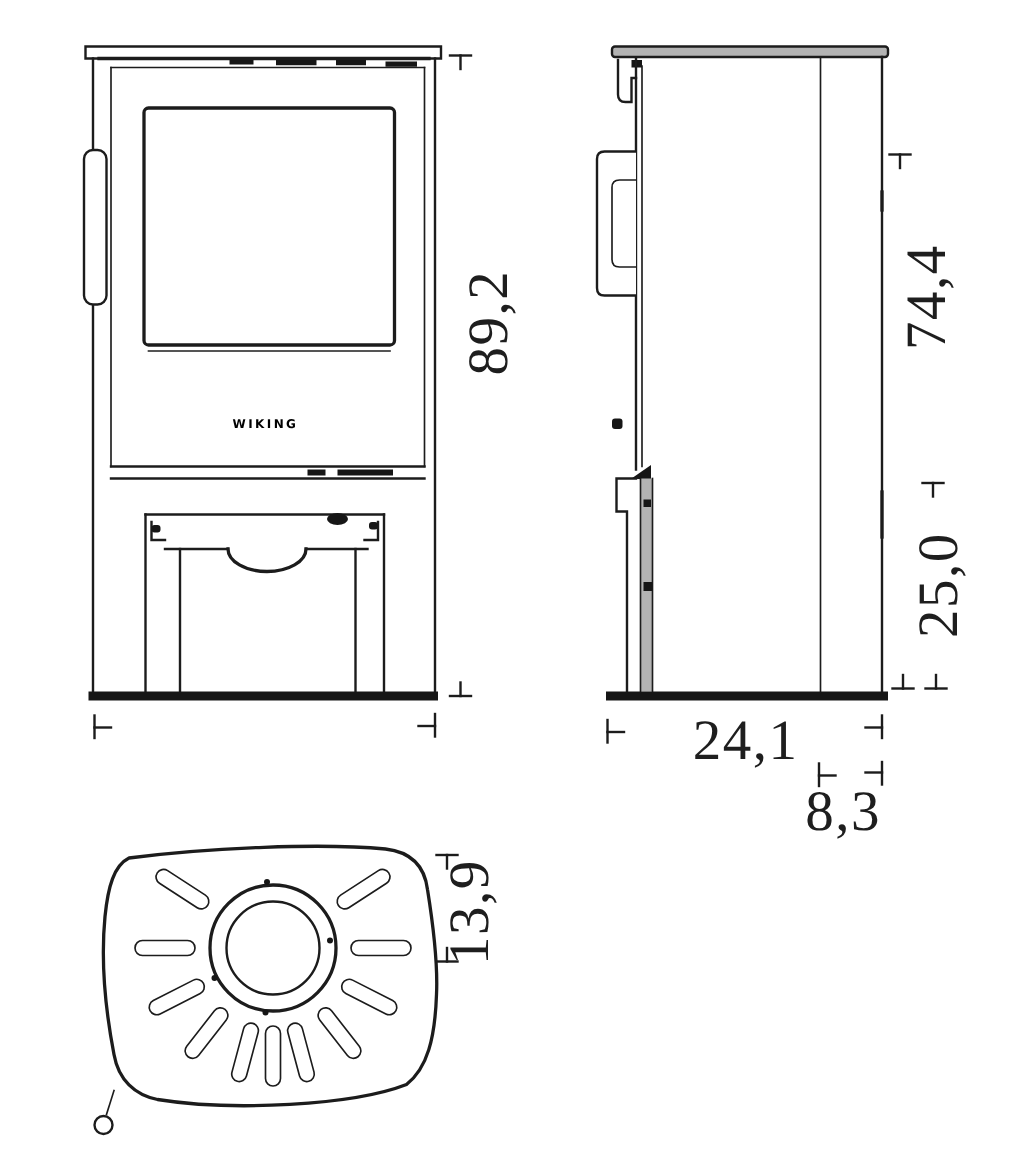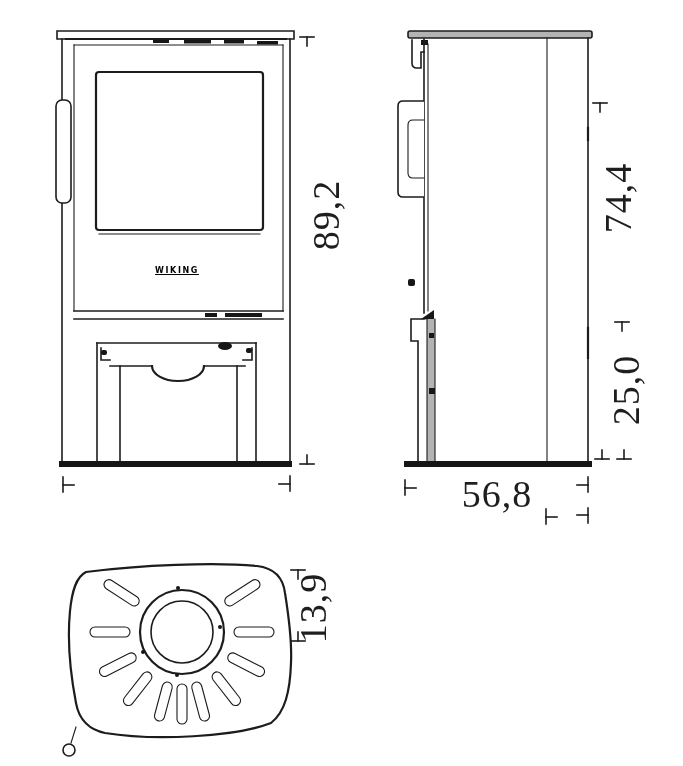--- a/index.html
+++ b/index.html
@@ -11,23 +11,23 @@
   .ln{stroke:#1c1c1c;fill:none;stroke-width:1.6;stroke-linecap:square;}
   .thin{stroke-width:1.1;}
   .thick{stroke-width:2.2;}
   .dark{fill:#161616;stroke:none;}
   .grayfill{fill:#b3b3b3;stroke:#1c1c1c;stroke-width:1.6;}
   .whitefill{fill:#ffffff;stroke:#1c1c1c;stroke-width:1.6;}
   .dim{position:absolute;width:120px;height:40px;display:flex;align-items:center;
        justify-content:center;font-size:38px;color:#1e1e1e;letter-spacing:1px;
        font-family:"Liberation Serif",serif;white-space:nowrap;}
   .rot{transform:rotate(-90deg);}
-  .logo{position:absolute;left:146px;top:266px;width:62px;text-align:center;
+  .logo{position:absolute;left:146px;top:278px;width:62px;text-align:center;
         font-family:"DejaVu Sans",sans-serif;font-size:8px;font-weight:bold;
-        letter-spacing:1.6px;color:#000;filter:blur(0.4px);text-decoration:underline;}
+        letter-spacing:1.6px;color:#000;filter:blur(0.4px);}
 </style>
 </head>
 <body>
 
 <div id="canvas">
 
 <svg width="683" height="766" viewBox="0 0 683 766">
 
   <g>
 
@@ -201,16 +201,17 @@
       <line class="ln" x1="298" y1="632" x2="298" y2="641"></line>
     </g>
   </g>
 </svg>
 
 <div class="logo">WIKING</div>
 
 <div class="dim rot" style="left:266px;top:195px;">89,2</div>
 <div class="dim rot" style="left:558px;top:178px;">74,4</div>
 <div class="dim rot" style="left:566px;top:370px;">25,0</div>
-<div class="dim" style="left:437px;top:474px;">56,8</div>
+<div class="dim" style="left:437px;top:474px;">24,1</div>
+<div class="dim" style="left:502px;top:521px;">8,3</div>
 <div class="dim rot" style="left:253px;top:588px;">13,9</div>
 
 </div>
 
 </body></html>

